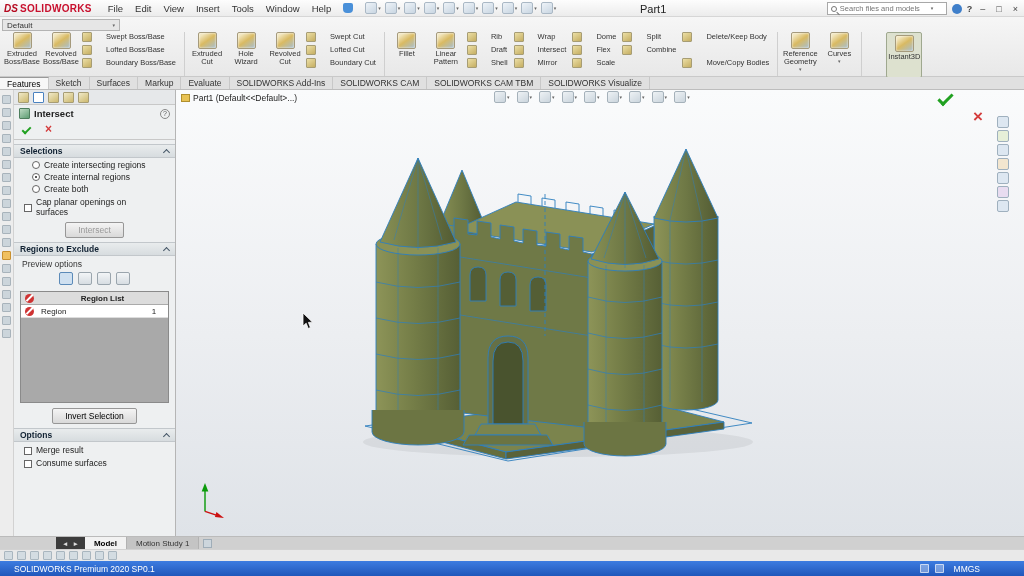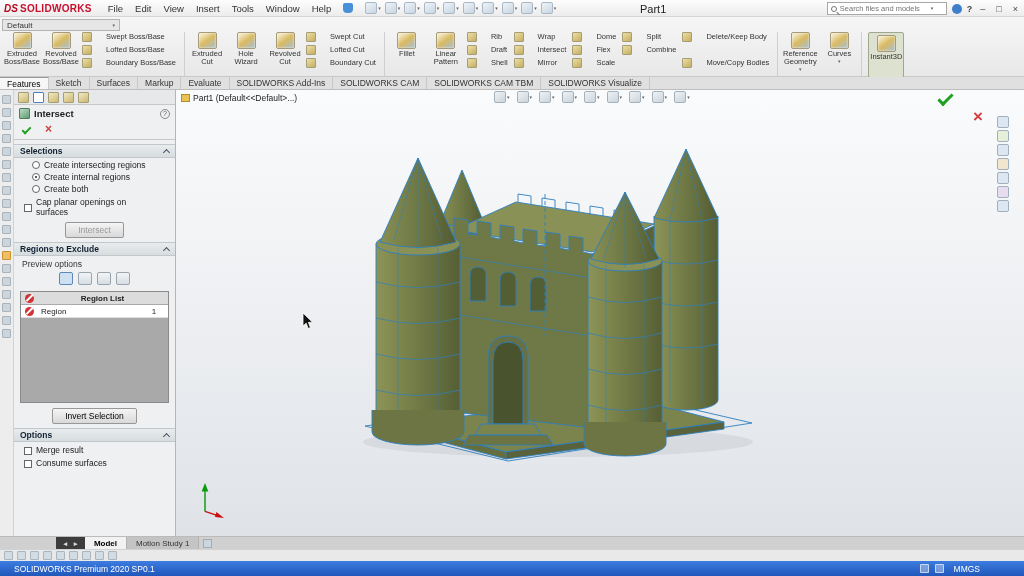--- a/index.html
+++ b/index.html
@@ -39,21 +39,21 @@
   
   .ribbon{position:absolute;top:17px;left:0;right:0;height:60px;background:linear-gradient(#f6f6f6,#e8e8e8);border-bottom:1px solid #c9c9c9;display:flex;align-items:flex-start;padding:15px 2px 0 4px}
   .rgroup{display:flex;align-items:flex-start;gap:3px}
   .rsep{width:1px;background:#cfcfcf;height:44px;margin:0 4px}
   .rbtn{width:36px;text-align:center;font-size:7.5px;line-height:1.08;color:#333;display:flex;flex-direction:column;align-items:center;gap:1px}
   .fic{width:19px;height:17px;border-radius:2px;background:linear-gradient(145deg,#f2e6be 15%,#d9ba63 50%,#a7bfd2 100%);border:1px solid #a59a7c;box-shadow:inset 0 0 2px #fff}
   .rstack{display:flex;flex-direction:column;justify-content:flex-start}
   .rsmall{display:flex;align-items:flex-start;gap:14px;height:13px;font-size:7.5px;white-space:nowrap;color:#333;padding-right:4px}
   .sic{width:10px;height:10px;flex:0 0 auto;background:linear-gradient(145deg,#ecdfa6,#c5ae62);border:1px solid #a79d74;border-radius:1px}
   .rgrid{display:grid;grid-template-rows:repeat(3,13px);grid-auto-flow:column;column-gap:2px}
-  .rbig-toggle{background:#dde1cf;border:1px solid #9fa88f;border-radius:2px;padding:2px 2px 16px;margin-left:2px}
+  .rbig-toggle{background:#dde1cf;border:1px solid #9fa88f;border-radius:2px;padding:2px 2px 16px;margin-left:20px}
 
   
   .tabbar{position:absolute;top:77px;left:0;right:0;height:13px;background:#e0e0e0;border-bottom:1px solid #bdbdbd;display:flex;font-size:8.5px;z-index:10}
   .tab{display:flex;align-items:center;padding:0 7px;border-right:1px solid #c8c8c8;color:#333}
   .tabbar div.tab:nth-of-type(1){background:#f7f7f7;font-weight:normal;color:#000;border-top:1px solid #999}
 
   
   .leftstrip{position:absolute;top:90px;left:0;width:14px;height:446px;background:#ededed;border-right:1px solid #d2d2d2;display:flex;flex-direction:column;align-items:center;gap:4px;padding-top:5px}
   .ls-ic{width:9px;height:9px;background:#ccd5db;border:1px solid #a8b3bb;border-radius:1px;flex:0 0 auto}
   .leftstrip div.ls-ic:nth-of-type(13){background:#f0c060;border-color:#c89030}

